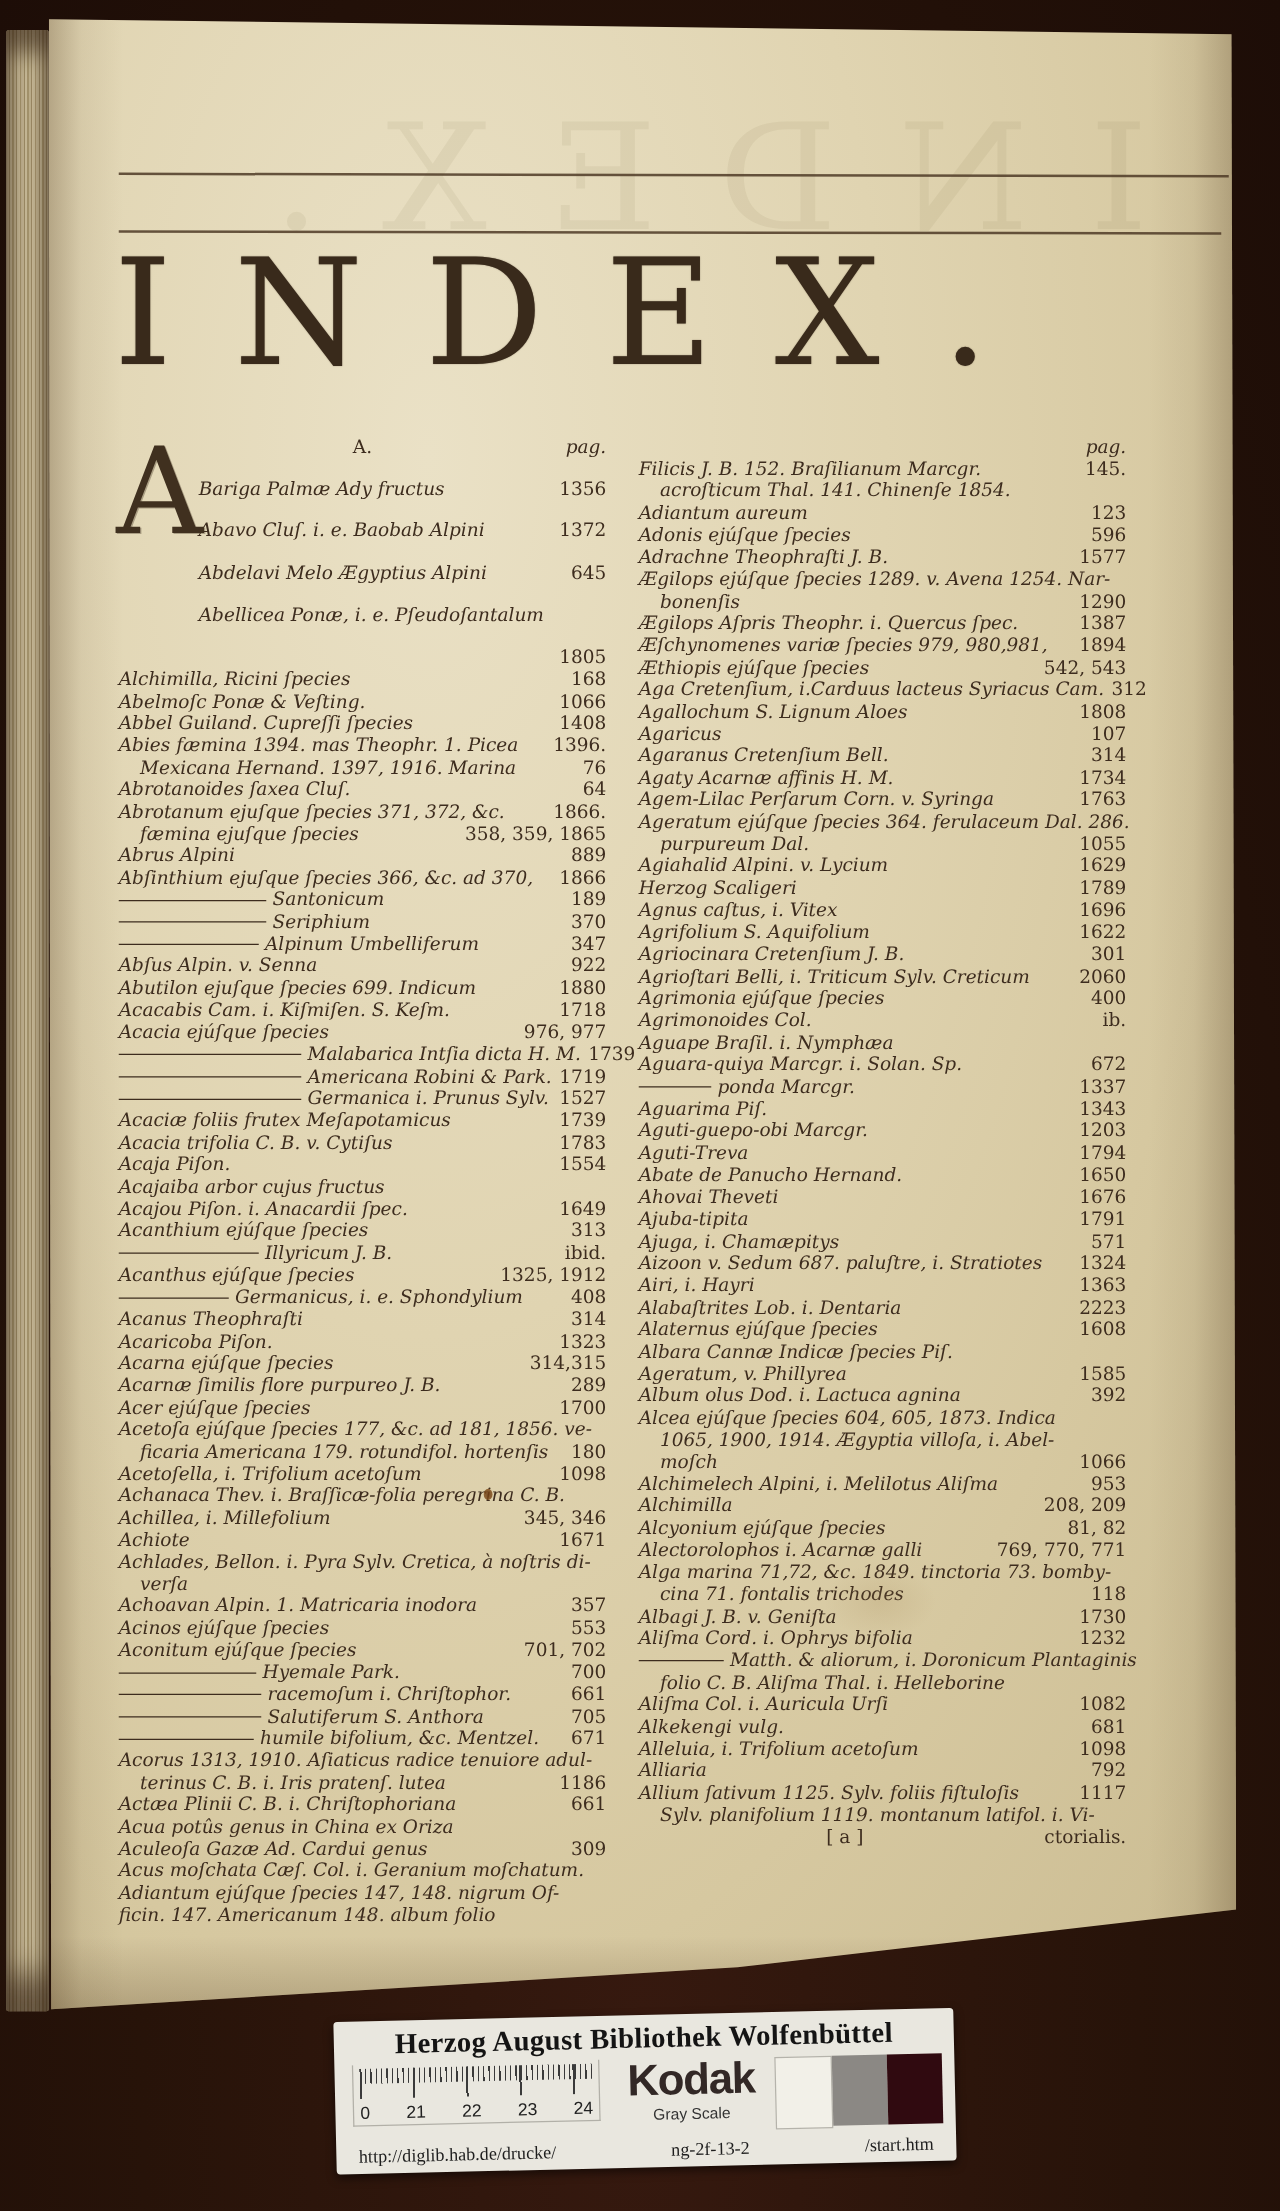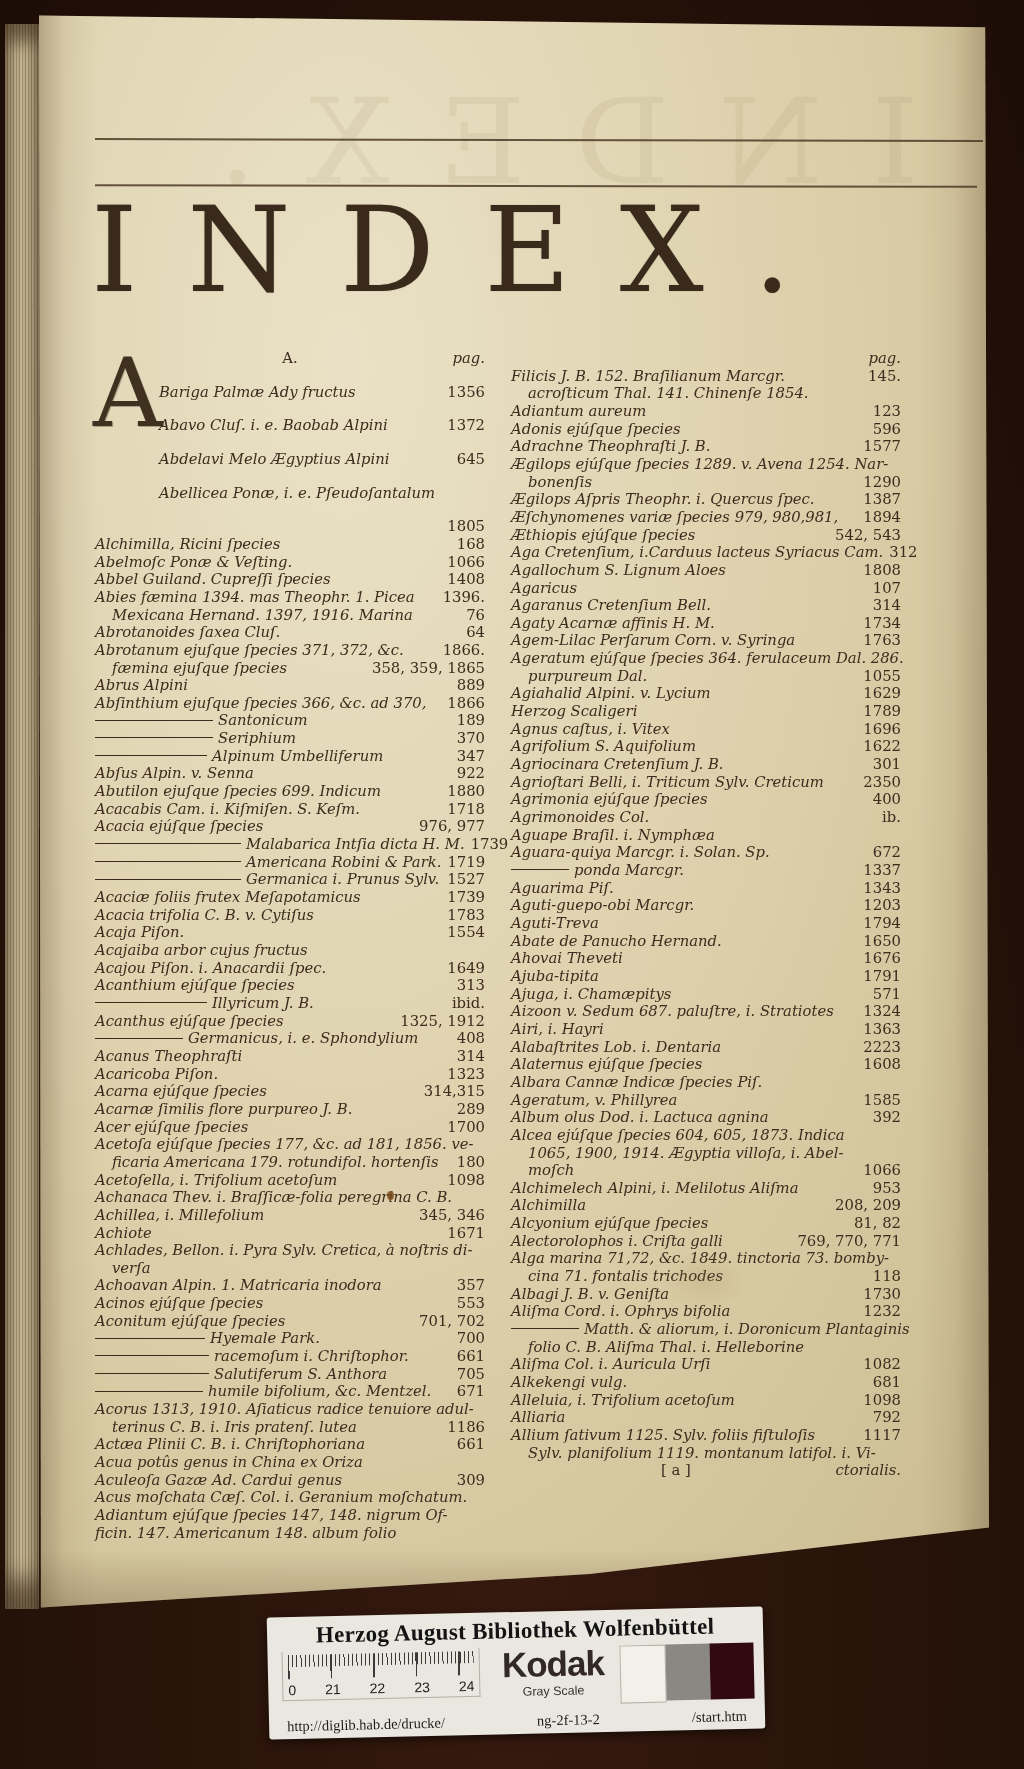--- a/index.html
+++ b/index.html
@@ -59,21 +59,21 @@
   .colhead{position:relative;text-align:center;font-style:normal;height:17.65px;}
   .colhead .letter{font-style:normal;}
   .colhead .pag{position:absolute;right:0;top:0;font-style:italic;}
   .colhead-r{text-align:right;font-style:italic;height:17.65px;}
   .dropcap{
     position:absolute;left:-2px;top:3px;font-style:normal;
     font-size:96px;line-height:82px;color:#40301f;
     text-shadow:1px 1px 0 rgba(64,48,31,.35);
   }
   .sig .t{margin-left:150px;font-style:normal;}
-  .sig .p{font-style:italic;text-align:center;}
+  .sig .p{text-align:center;}
   .spot{position:absolute;border-radius:50%;}
   #spot1{left:348px;top:1178px;width:7px;height:9px;background:radial-gradient(#6e3c14,#8a5a24);opacity:.85;}
   #spot2{left:620px;top:1238px;width:90px;height:60px;background:radial-gradient(rgba(160,130,80,.18),rgba(0,0,0,0) 70%);}
   
   #kodak-label{
     position:absolute;left:268px;top:1612px;width:496px;height:122px;
     background:#e9e7df;border-radius:3px;transform:rotate(-1.3deg);
     box-shadow:0 3px 8px rgba(0,0,0,.55);
   }
   #label-title{
@@ -471,21 +471,21 @@
         <div class="row">
           <span class="t">Agrifolium S. Aquifolium</span>
           <span class="p">1622</span>
         </div>
         <div class="row">
           <span class="t">Agriocinara Cretenſium J. B.</span>
           <span class="p">301</span>
         </div>
         <div class="row">
           <span class="t">Agrioſtari Belli, i. Triticum Sylv. Creticum</span>
-          <span class="p">2350</span>
+          <span class="p">2060</span>
         </div>
         <div class="row">
           <span class="t">Agrimonia ejúſque ſpecies</span>
           <span class="p">400</span>
         </div>
         <div class="row">
           <span class="t">Agrimonoides Col.</span>
           <span class="p">ib.</span>
         </div>
         <div class="row">
@@ -575,21 +575,21 @@
         </div>
         <div class="row">
           <span class="t">Alchimilla</span>
           <span class="p">208, 209</span>
         </div>
         <div class="row">
           <span class="t">Alcyonium ejúſque ſpecies</span>
           <span class="p">81, 82</span>
         </div>
         <div class="row">
-          <span class="t">Alectorolophos i. Criſta galli</span>
+          <span class="t">Alectorolophos i. Acarnæ galli</span>
           <span class="p">769, 770, 771</span>
         </div>
         <div class="row">
           <span class="t">Alga marina 71,72, &amp;c. 1849. tinctoria 73. bomby-</span>
           <span class="p"></span>
         </div>
         <div class="row ind1">
           <span class="t">cina 71. fontalis trichodes</span>
           <span class="p">118</span>
         </div>

